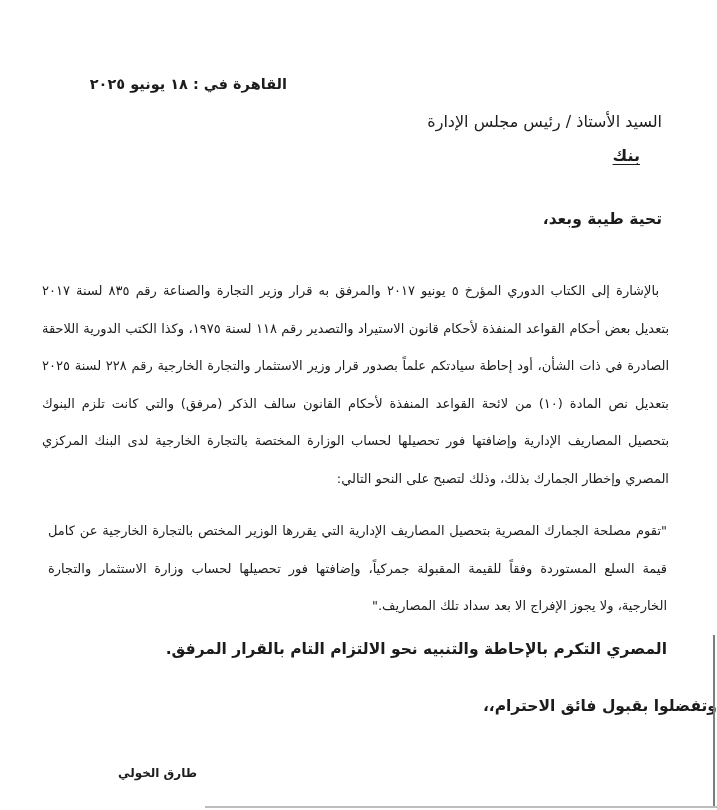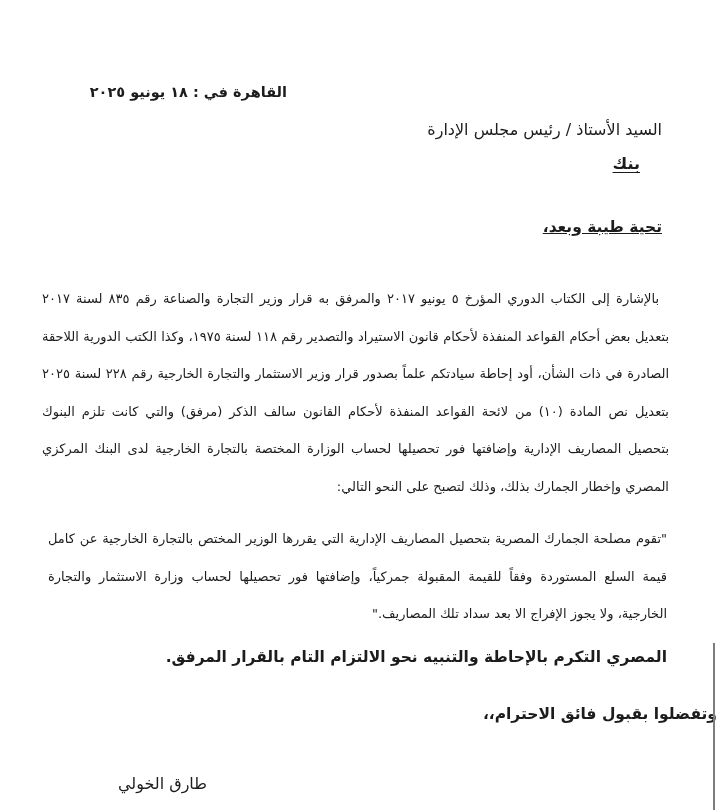--- a/index.html
+++ b/index.html
@@ -10,21 +10,21 @@
   .page {
     position: relative;
     width: 717px;
     height: 810px;
     background: #ffffff;
     overflow: hidden;
     direction: rtl;
     font-family: "DejaVu Sans", sans-serif;
     color: #1c1c1c;
   }
-  .abs { position: absolute; margin-top: 8px; }
+  .abs { position: absolute; }
 
   .date-line {
     top: 76px;
     right: 430px;
     font-size: 14.5px;
     font-weight: bold;
     white-space: nowrap;
   }
   .recipient-title {
     top: 112px;
@@ -40,21 +40,20 @@
     font-weight: bold;
     text-decoration: underline;
     text-underline-offset: 3px;
   }
   .salutation {
     top: 210px;
     right: 55px;
     font-size: 15.5px;
     font-weight: bold;
     white-space: nowrap;
-    text-decoration: underline;
   }
   .para {
     font-size: 13px;
     line-height: 37.5px;
     text-align: justify;
     text-justify: inter-word;
   }
   .para-reference {
     top: 272px;
     right: 48px;
@@ -76,22 +75,22 @@
   .closing-line {
     top: 697px;
     left: 0;
     right: 0;
     font-size: 15.5px;
     font-weight: bold;
   }
   .signature-name {
     top: 766px;
     left: 118px;
-    font-size: 16px;
-    font-weight: normal;
+    font-size: 12px;
+    font-weight: bold;
     white-space: nowrap;
   }
   .scan-vline {
     top: 635px;
     left: 713px;
     width: 2px;
     height: 173px;
     background: #7d7d7d;
   }
   .scan-hline {

